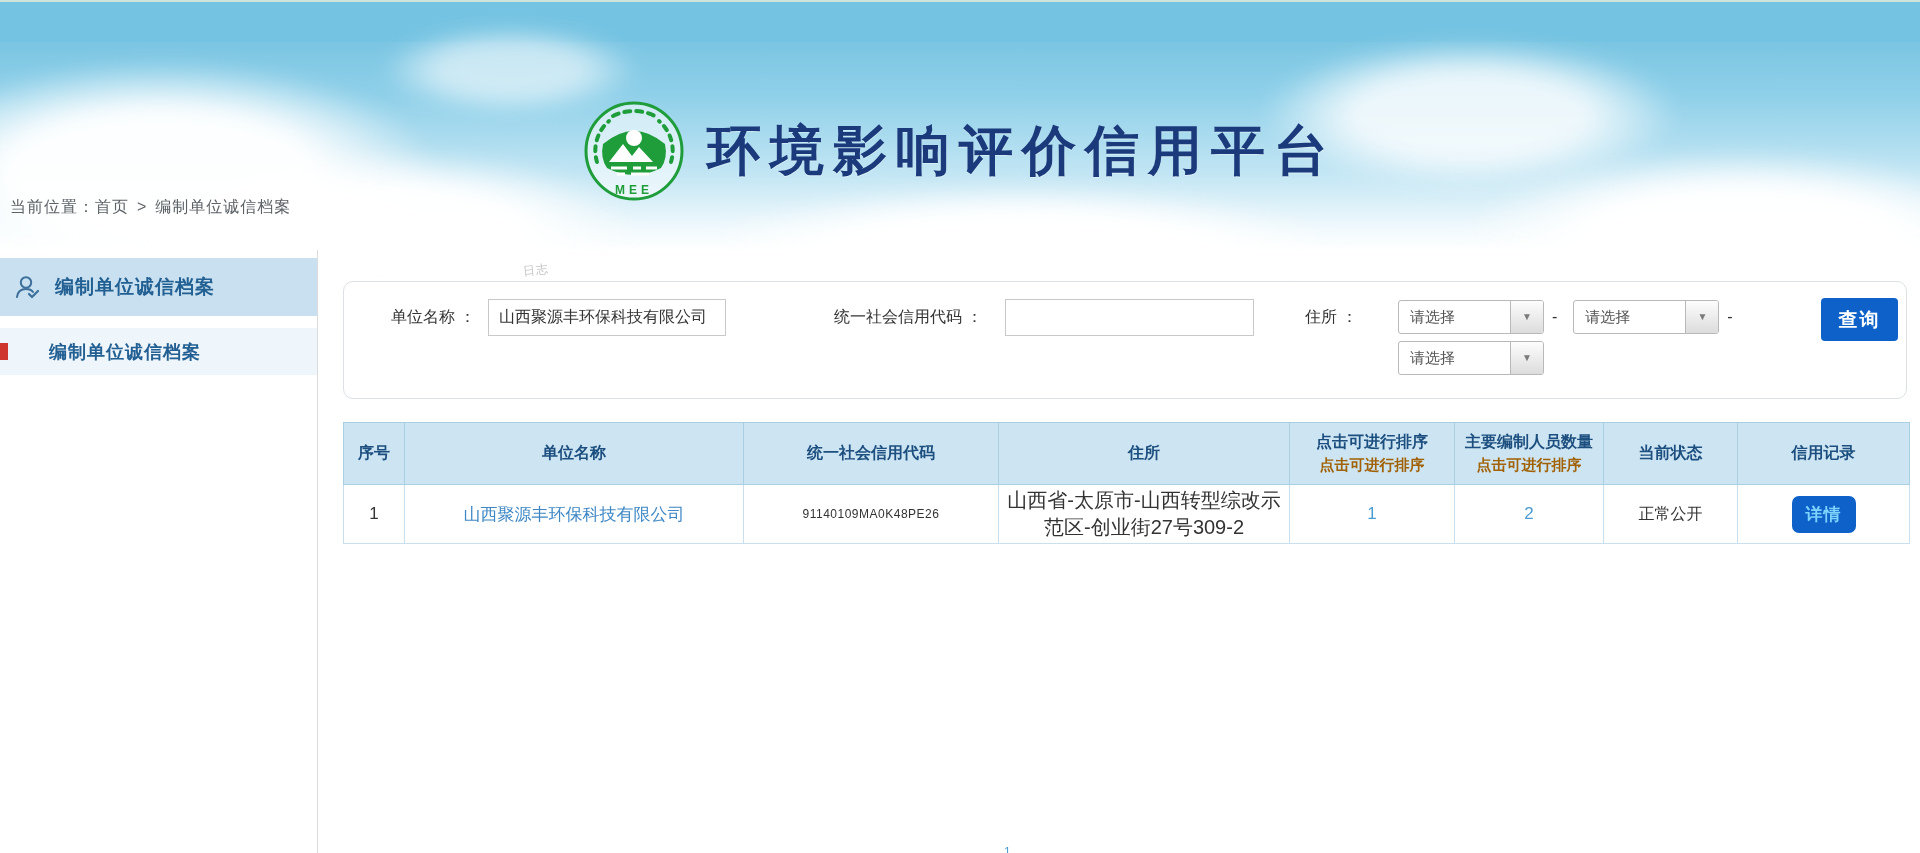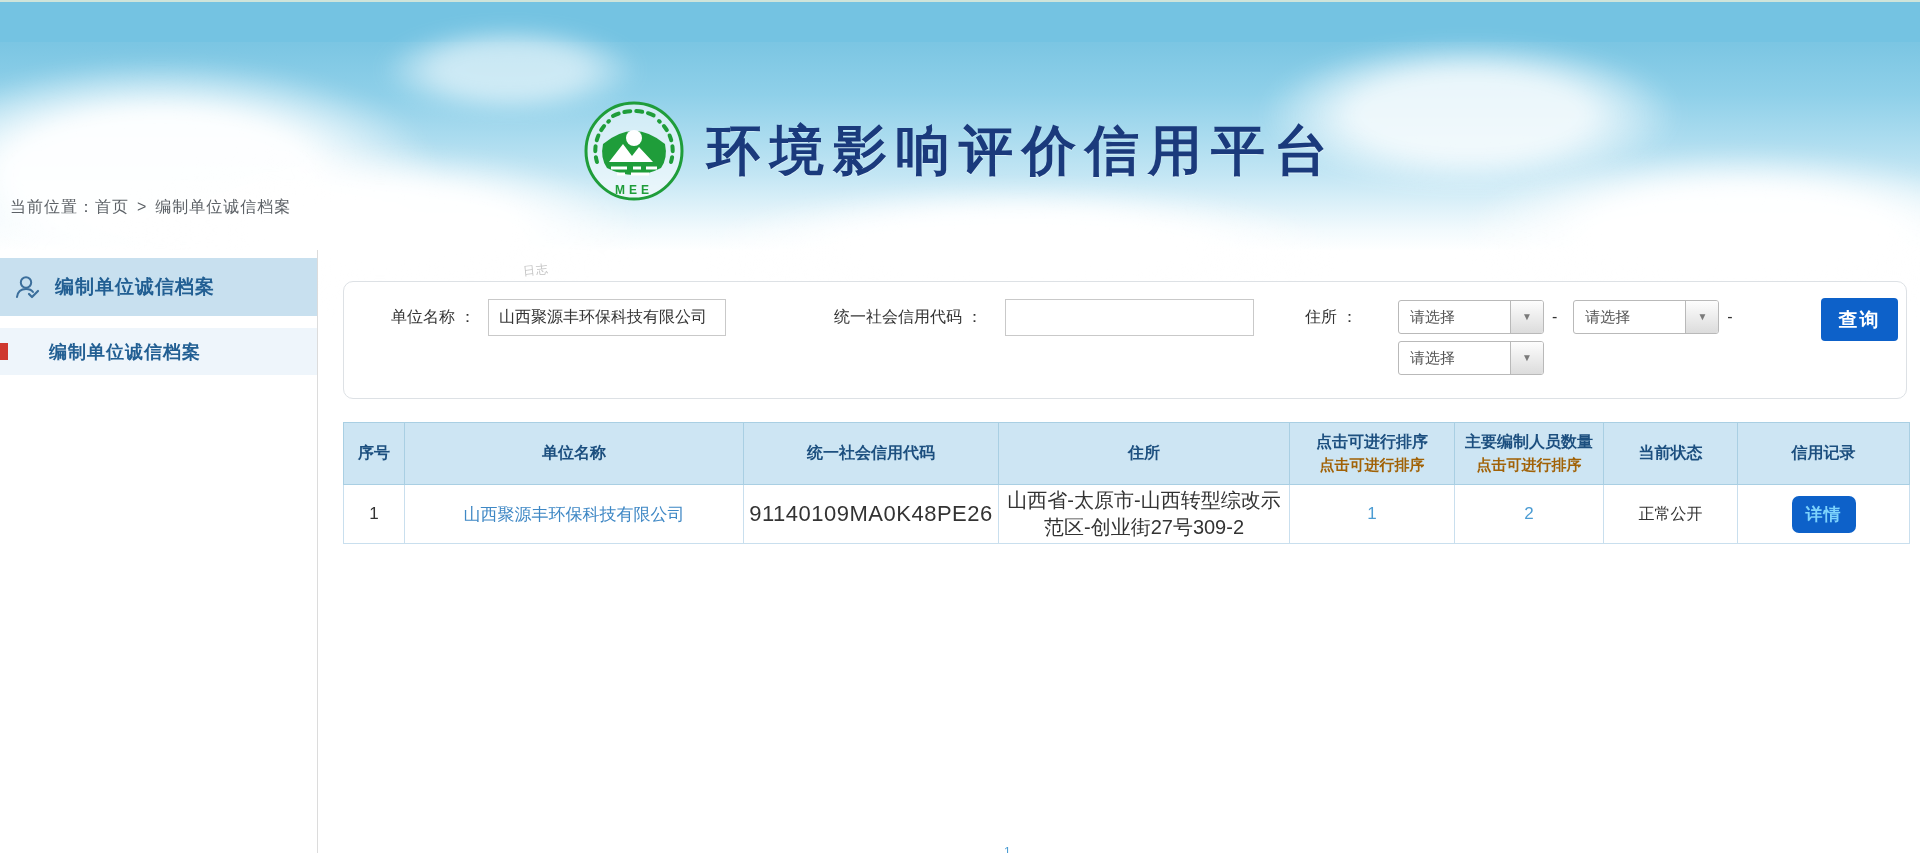--- a/index.html
+++ b/index.html
@@ -71,21 +71,21 @@
                transform:rotate(-6deg); letter-spacing:1px; }
 
   
   .grid { position:absolute; left:343px; top:422px; width:1566px; border-collapse:collapse; table-layout:fixed; }
   .grid th { background:#cde5f3; border:1px solid #a9cfe3; height:62px; text-align:center;
              font-size:16px; font-weight:bold; color:#1c4f7f; padding:2px 4px; }
   .grid th .sub { display:block; color:#a16207; font-size:15px; margin-top:3px; }
   .grid td { background:#fff; border:1px solid #c9dfee; height:58px; text-align:center;
              font-size:16px; color:#333; padding:2px 4px; }
   td.cell-index { font-size:17px; }
-  td.cell-code  { font-size:22px; letter-spacing:.5px; }
+  td.cell-code  { font-size:12px; letter-spacing:.5px; }
   td.cell-addr  { font-size:20px; line-height:1.35; }
   a.cell-link   { color:#3f88c5; text-decoration:none; font-size:17px; cursor:pointer; }
   a.num-link    { color:#4b9cd3; text-decoration:none; font-size:17px; cursor:pointer; }
   .btn-detail { display:inline-block; width:64px; height:37px; line-height:37px; background:#0d61c9;
                 color:#7dd3fc; font-size:17px; font-weight:bold; border:none; border-radius:7px;
                 letter-spacing:1px; cursor:pointer; font-family:"Liberation Sans","DejaVu Sans",sans-serif; }
 
   .page-artifact { position:absolute; left:1004px; top:845px; font-size:12px; color:#4b9cd3; }
 </style>
 </head>

